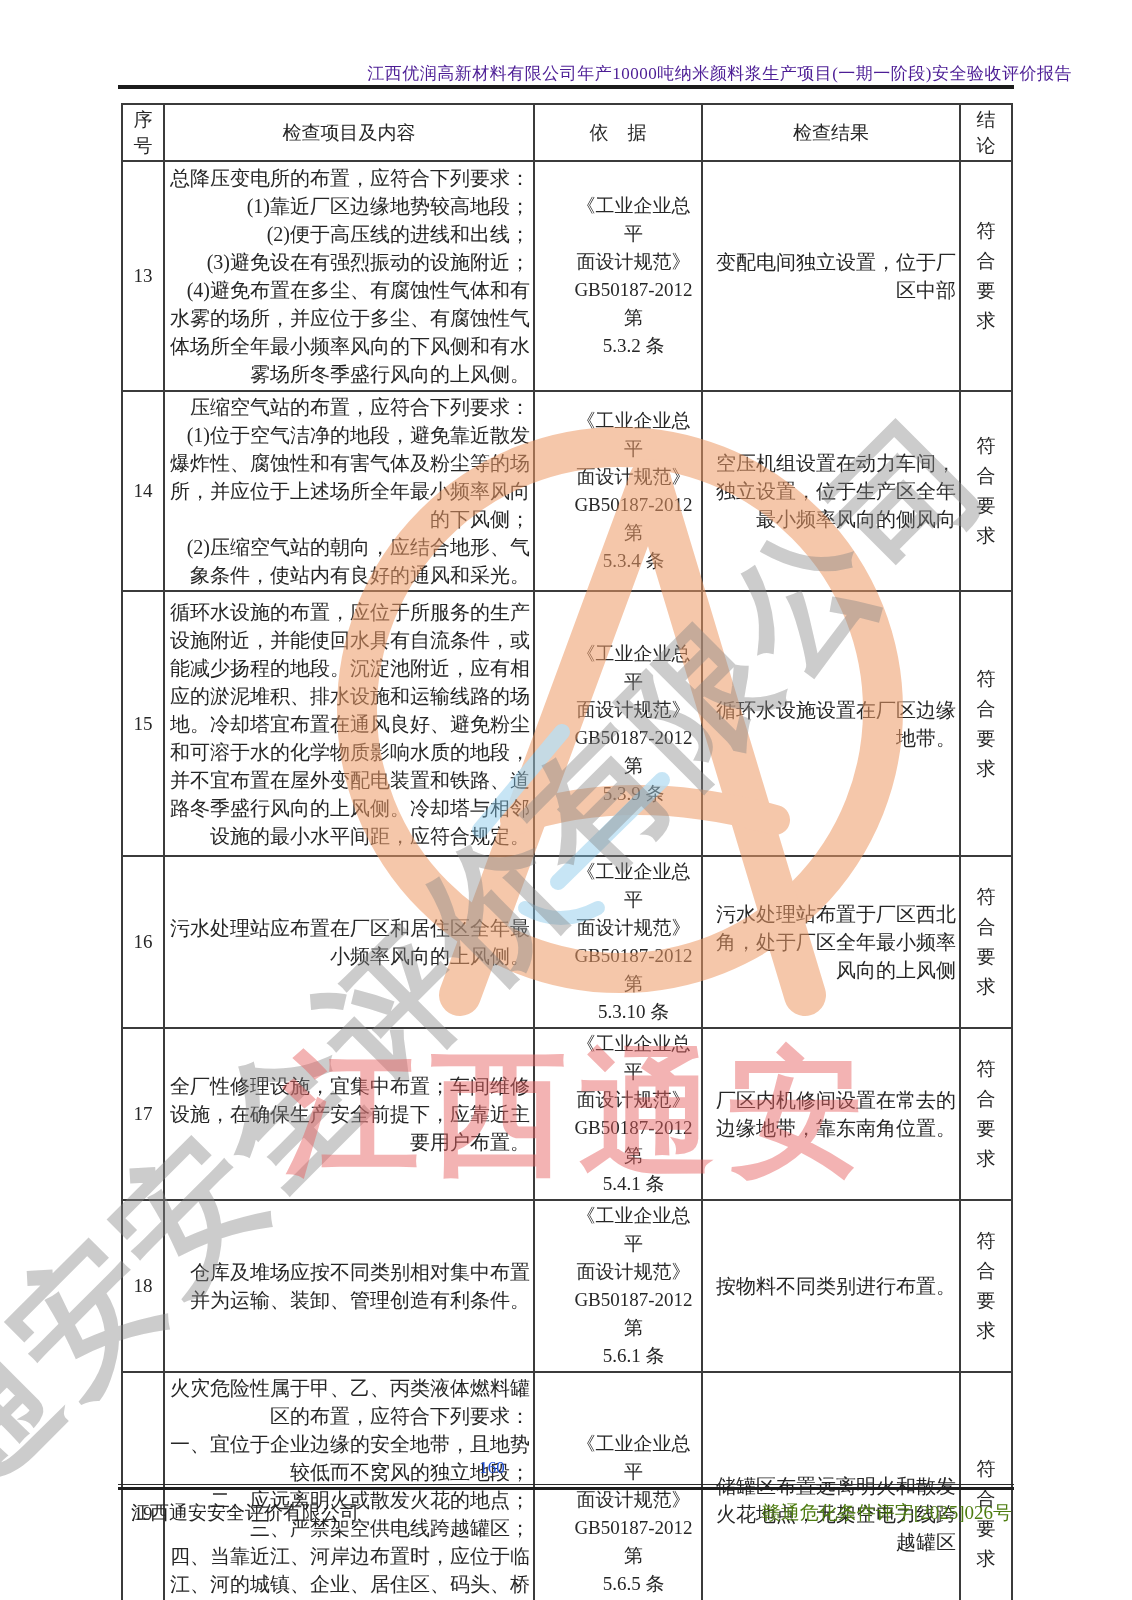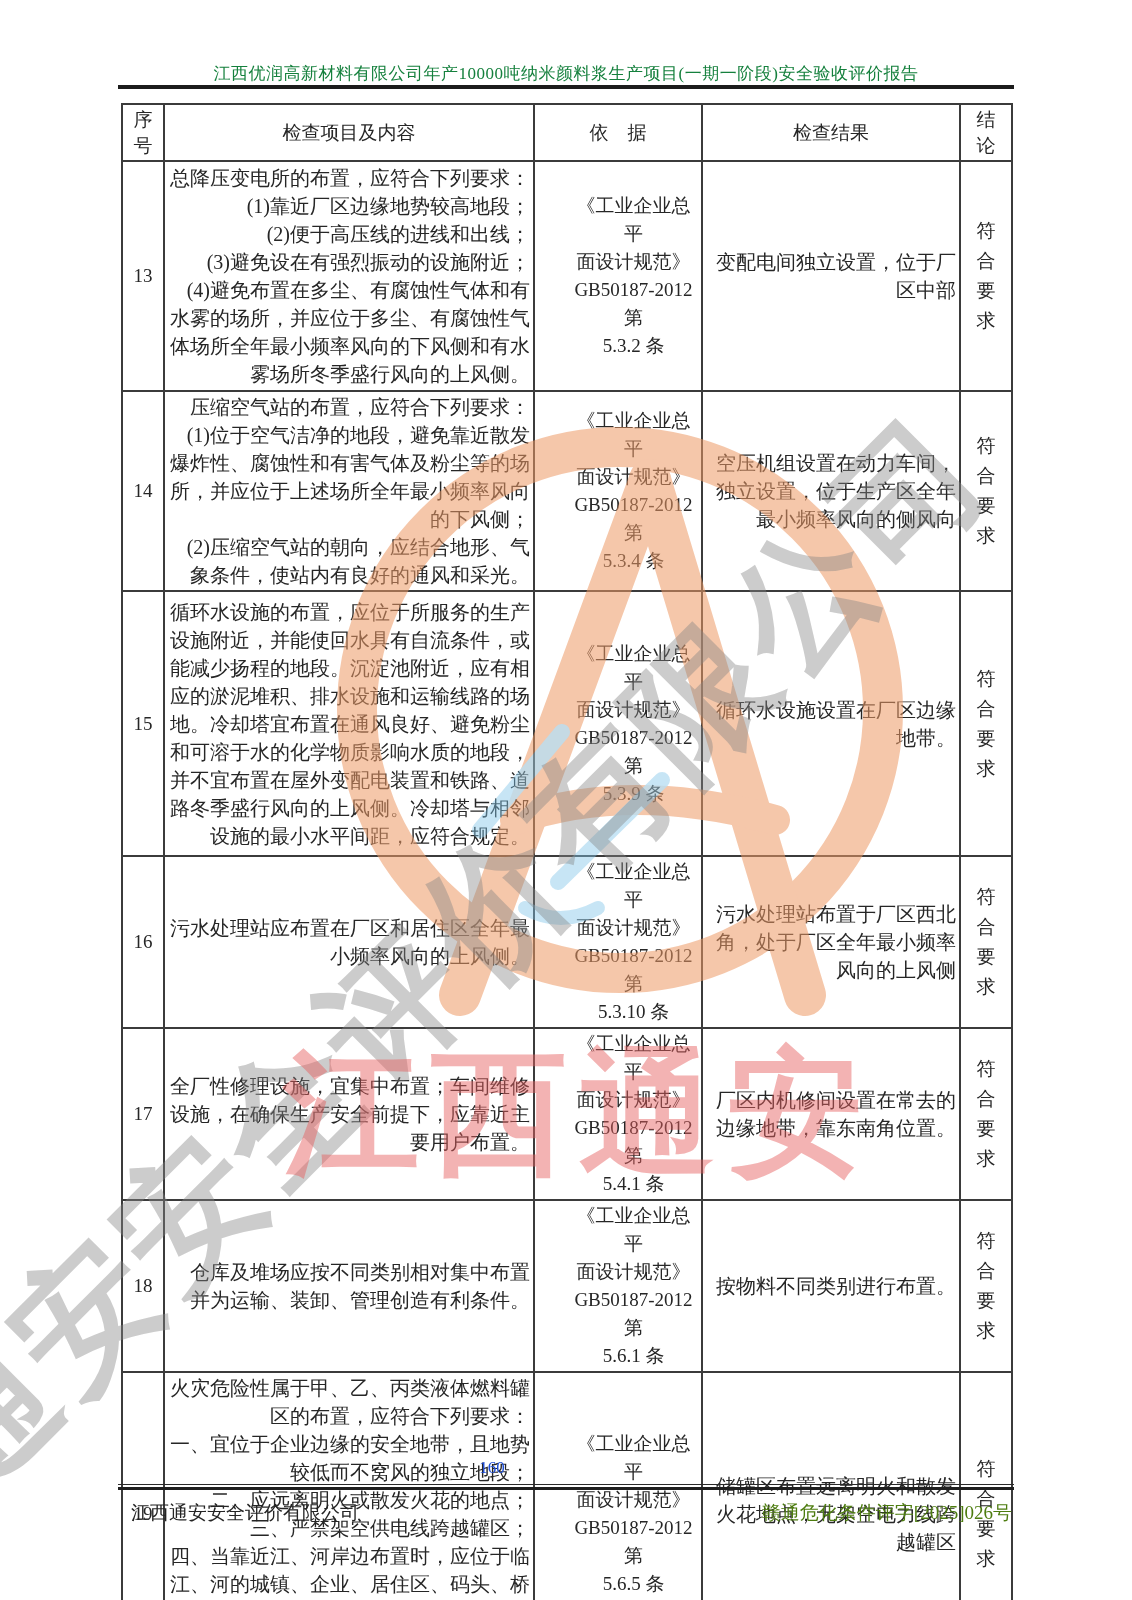--- a/index.html
+++ b/index.html
@@ -5,21 +5,21 @@
   html,body{margin:0;padding:0;background:#888;}
   .page{
     position:relative; width:1132px; height:1600px; margin:0 auto;
     background:#ffffff; overflow:hidden;
     font-family:"Liberation Serif","DejaVu Serif",serif;
     color:#262626;
   }
   
   .doc-title{
     position:absolute; top:62px; left:60px; width:1012px;
-    text-align:center; font-size:17px; letter-spacing:0.5px; color:#15803d;
+    text-align:right; font-size:17px; letter-spacing:0.5px; color:#4c1d95;
     white-space:nowrap;
   }
   .title-rule{
     position:absolute; top:85px; left:118px; width:896px; height:4px;
     background:#1c1c1c;
   }
   
   table.checklist{
     position:absolute; top:103px; left:121px;
     border-collapse:collapse; table-layout:fixed; width:892px;

